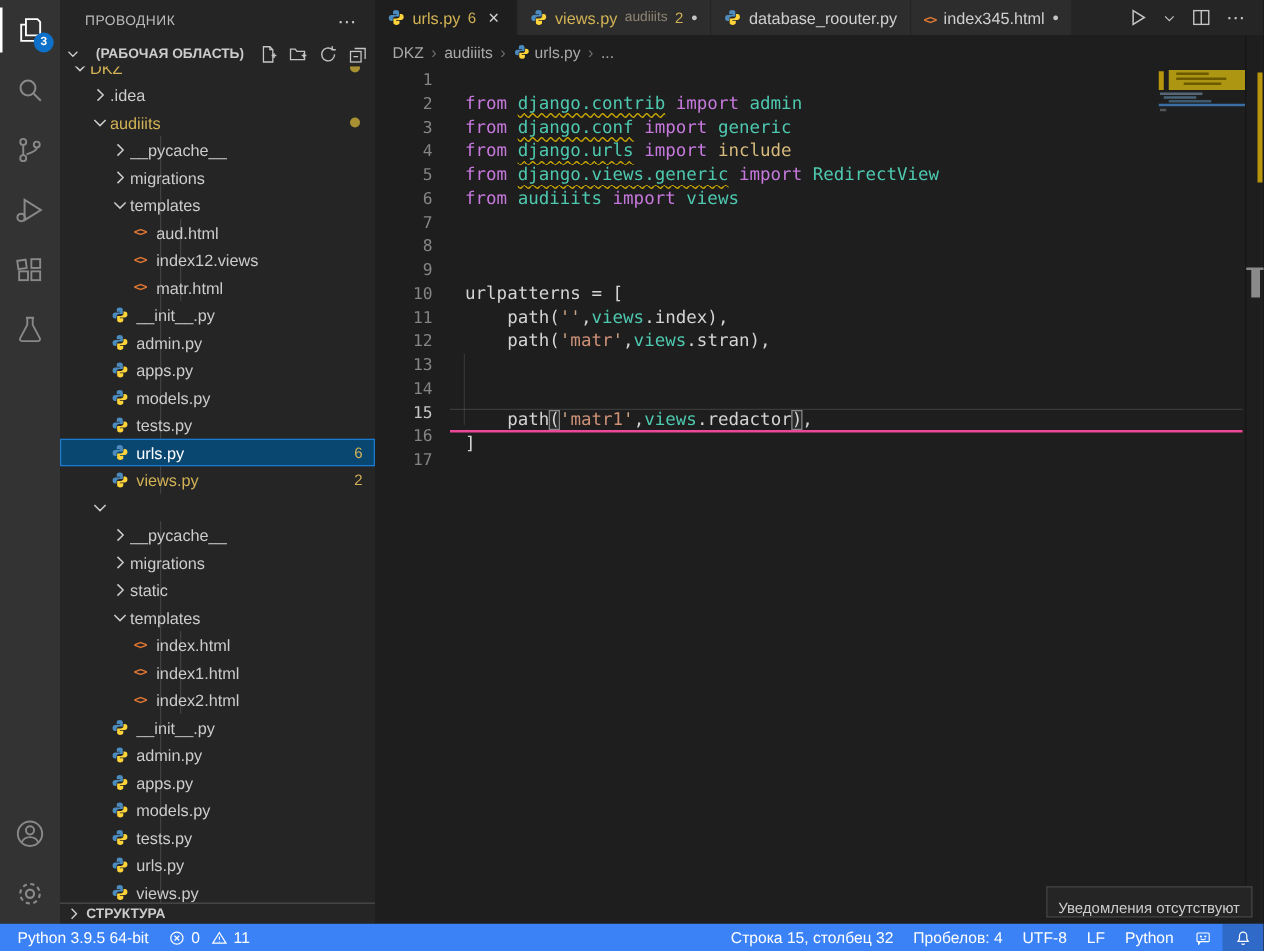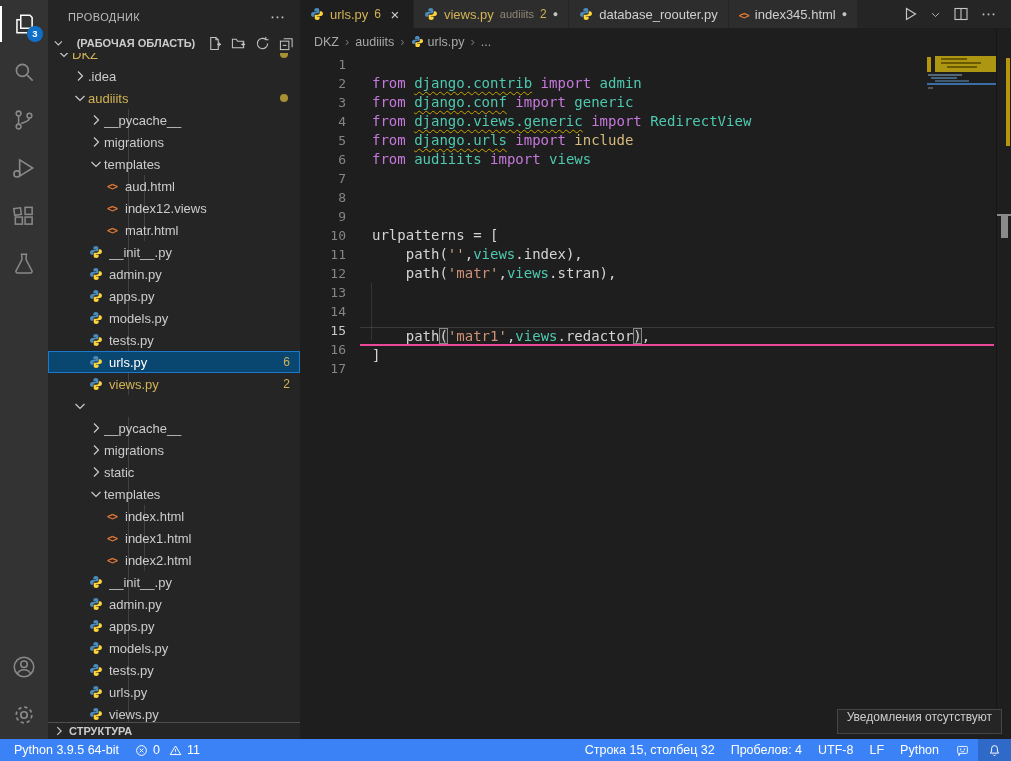--- a/index.html
+++ b/index.html
@@ -105,21 +105,21 @@
   #statusbar { position:absolute; left:0; bottom:0; width:1011px; height:22px; background:#3b82f6;
     display:flex; align-items:center; color:#ffffff; font-size:12.5px; z-index:6; }
   .sb-item { display:flex; align-items:center; gap:5px; padding:0 8px; height:22px; }
   .sb-item svg { width:13px; height:13px; }
   #sb-right { margin-left:auto; display:flex; align-items:center; }
   #bell-item { background:rgba(0,0,0,.18); padding:0 10px; }
   #feedback-item { padding:0 9px; }
 
   
   #notif-tooltip { position:absolute; right:9px; top:709px; height:25px; background:#252526;
-    border:1px solid #454545; color:#cccccc; font-size:12px; display:flex; align-items:flex-start;
+    border:1px solid #454545; color:#cccccc; font-size:12px; display:flex; align-items:flex-end;
     padding:0 9px; z-index:7; white-space:nowrap; }
 </style>
 </head>
 <body>
 
 <div id="app">
 
   <div id="activitybar">
     <div id="activity-top">
         <div class="act-item active">
@@ -583,22 +583,22 @@
         <div class="gnum">13</div>
         <div class="gnum">14</div>
         <div class="gnum cur">15</div>
         <div class="gnum">16</div>
         <div class="gnum">17</div>
       </div>
     <div id="codecol">
         <div class="cline"></div>
         <div class="cline"><span class="tk-kw">from </span><span class="tk-ns">django.contrib</span><span class="tk-kw"> import </span><span class="tk-ty">admin</span></div>
         <div class="cline"><span class="tk-kw">from </span><span class="tk-ns">django.conf</span><span class="tk-kw"> import </span><span class="tk-ty">generic</span></div>
+        <div class="cline"><span class="tk-kw">from </span><span class="tk-ns">django.urls</span><span class="tk-kw"> import </span><span class="tk-kh">include</span></div>
         <div class="cline"><span class="tk-kw">from </span><span class="tk-ns">django.views.generic</span><span class="tk-kw"> import </span><span class="tk-ty">RedirectView</span></div>
-        <div class="cline"><span class="tk-kw">from </span><span class="tk-ns">django.urls</span><span class="tk-kw"> import </span><span class="tk-kh">include</span></div>
         <div class="cline"><span class="tk-kw">from </span><span class="tk-ty">audiiits</span><span class="tk-kw"> import </span><span class="tk-ty">views</span></div>
         <div class="cline"></div>
         <div class="cline"></div>
         <div class="cline"></div>
         <div class="cline"><span class="tk-def">urlpatterns = [</span></div>
         <div class="cline"><span class="tk-def">    path(</span><span class="tk-strq">''</span><span class="tk-def">,</span><span class="tk-ty">views</span><span class="tk-def">.index),</span></div>
         <div class="cline"><span class="tk-def">    path(</span><span class="tk-strq">'</span><span class="tk-str">matr</span><span class="tk-strq">'</span><span class="tk-def">,</span><span class="tk-ty">views</span><span class="tk-def">.stran),</span></div>
         <div class="cline cur"><span class="tk-def">    path</span><span class="tk-match">(</span><span class="tk-strq">'</span><span class="tk-str">matr1</span><span class="tk-strq">'</span><span class="tk-def">,</span><span class="tk-ty">views</span><span class="tk-def">.redactor</span><span class="tk-match">)</span><span class="tk-def">,</span></div>
         <div class="cline"><span class="tk-def">]</span></div>
         <div class="cline"></div>

